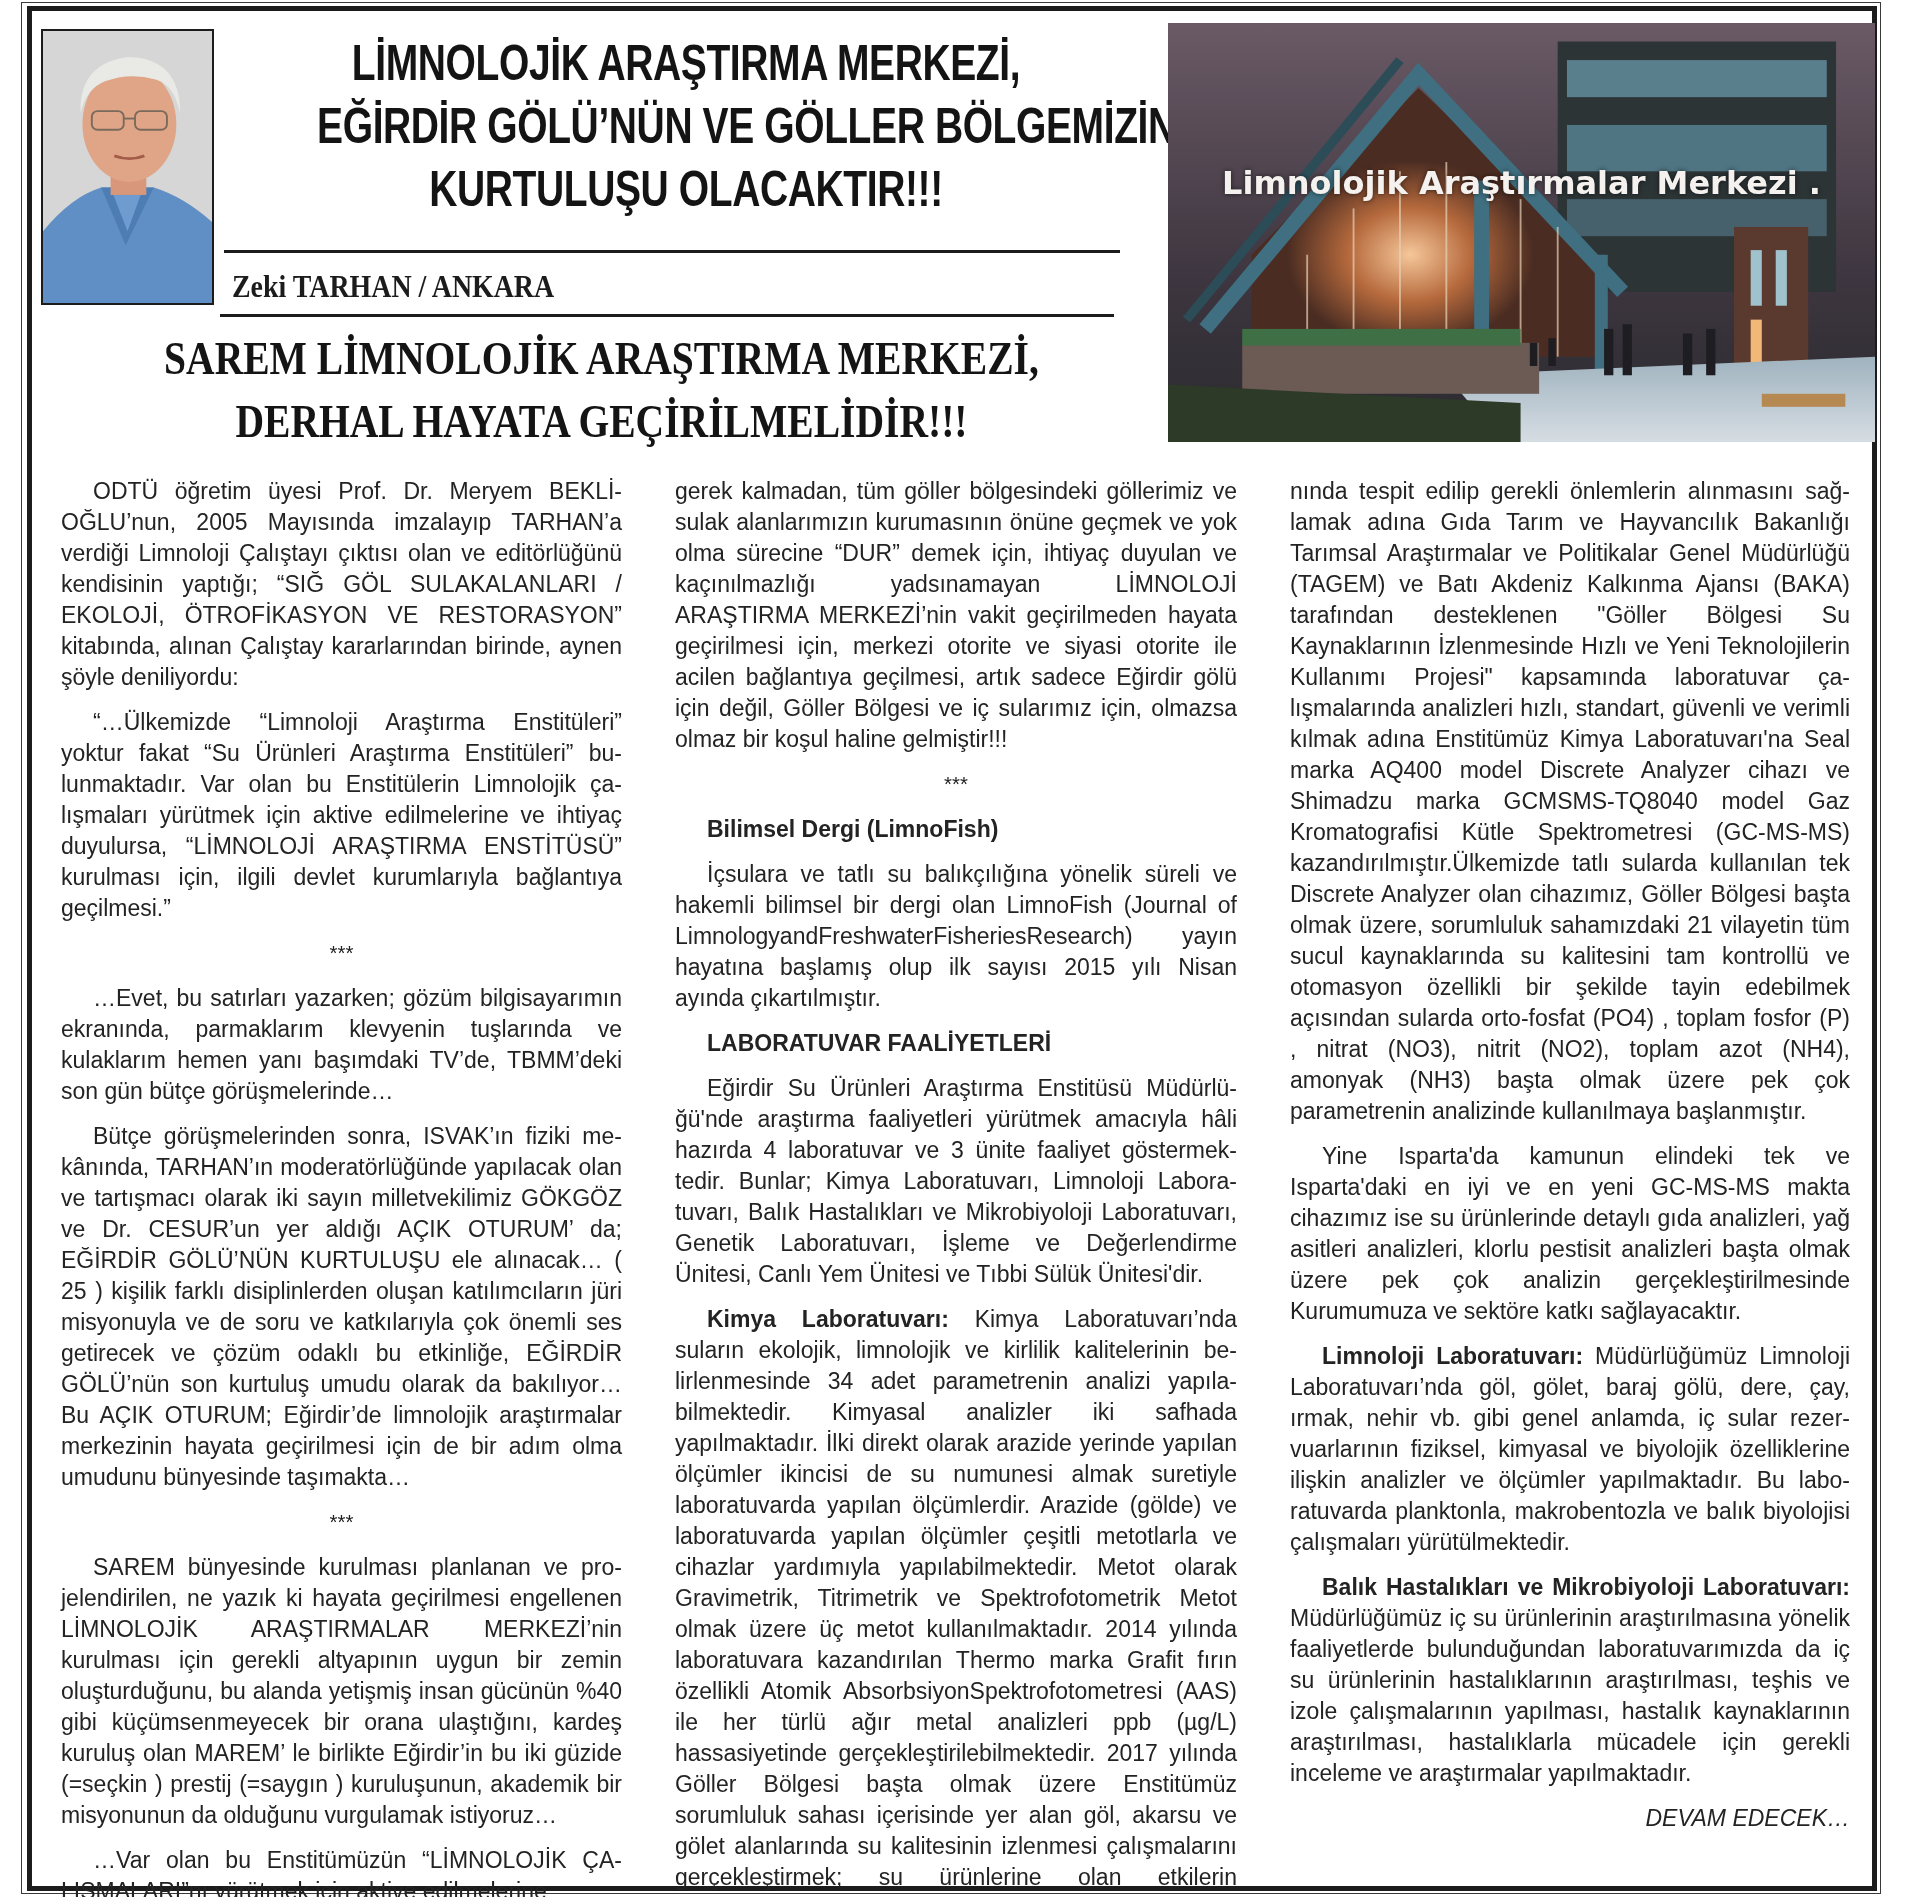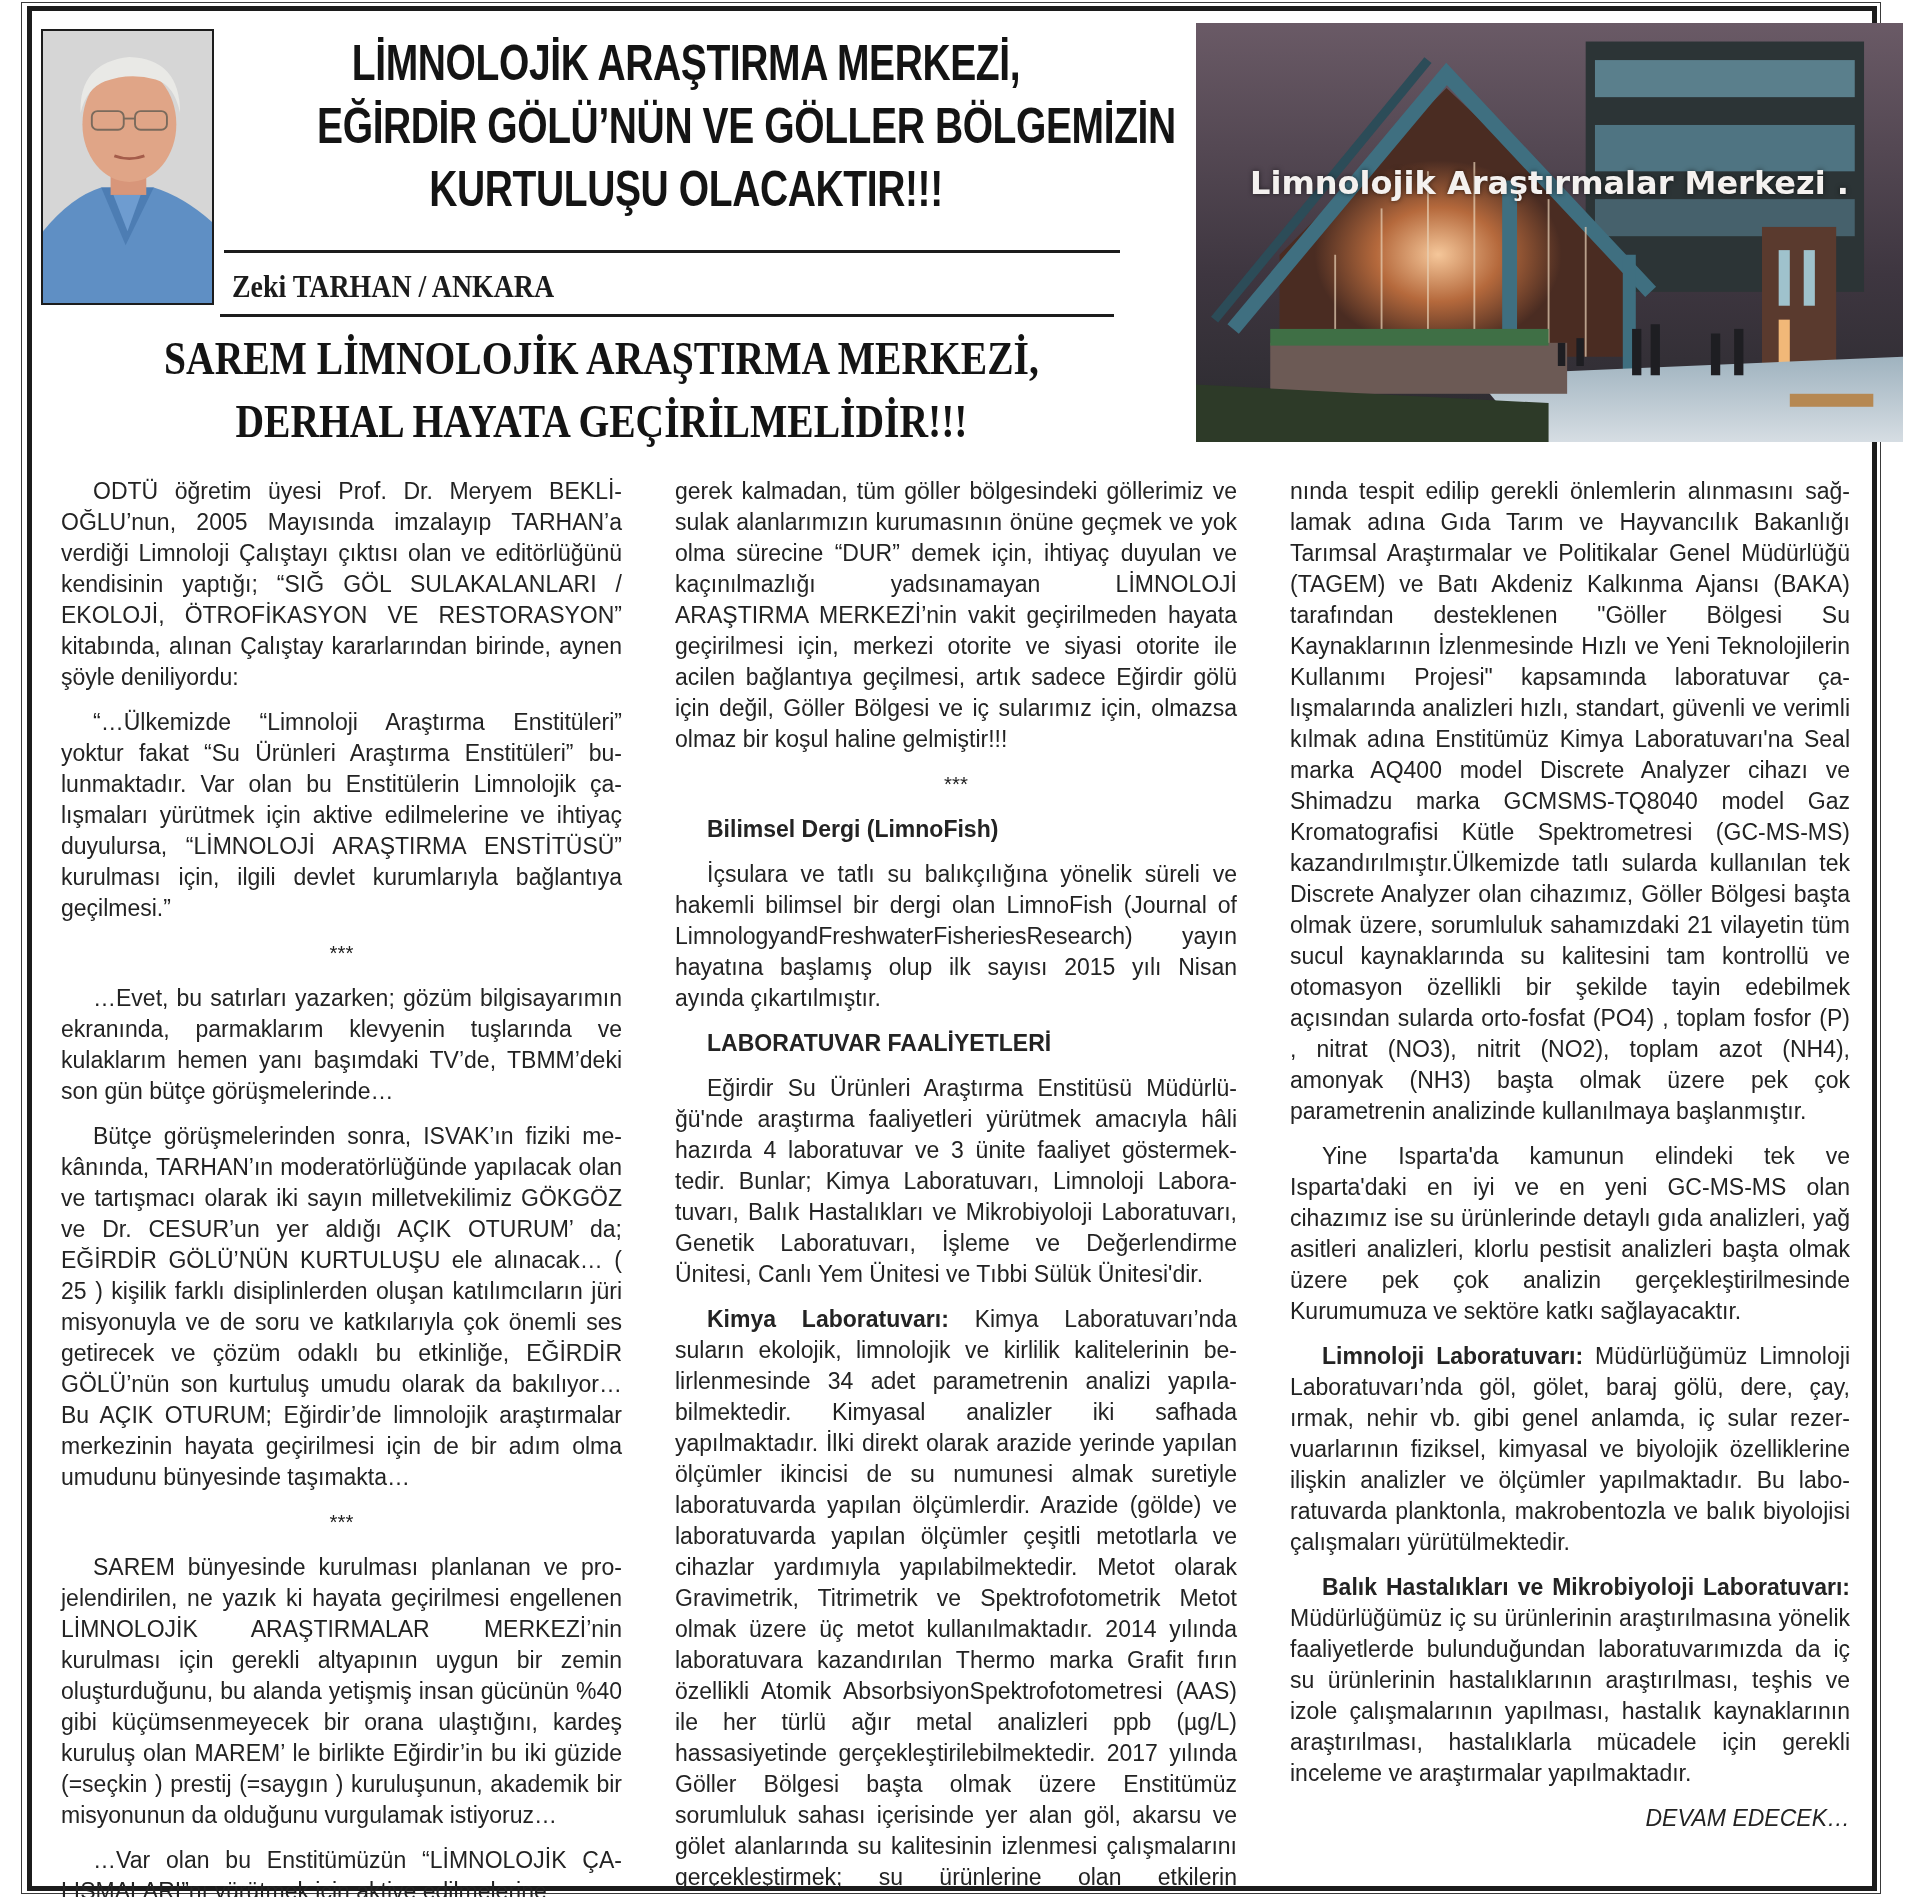--- a/index.html
+++ b/index.html
@@ -21,21 +21,21 @@
   .rule { position: absolute; height: 2.8px; background: #1c1c1c; }
   .rule-1 { left: 224px; top: 250px; width: 896px; }
   .rule-2 { left: 220px; top: 314px; width: 894px; }
 
   .byline { position: absolute; left: 232px; top: 269px; font-family: "Liberation Serif", serif; font-weight: bold; font-size: 31px; color: #1c1c1c; transform: scaleX(0.9); transform-origin: 0 0; white-space: nowrap; }
 
   .main-title { position: absolute; left: 45px; top: 327px; width: 1113px; text-align: center; font-family: "Liberation Serif", serif; font-weight: bold; font-size: 46px; line-height: 63px; color: #141414; }
   .main-title div { white-space: nowrap; transform: scaleX(0.86); }
 
   
-  .hero { position: absolute; left: 1168px; top: 23px; width: 707px; height: 419px; overflow: hidden; background: #3b2e33; margin-left: 28px; }
+  .hero { position: absolute; left: 1168px; top: 23px; width: 707px; height: 419px; overflow: hidden; background: #3b2e33; }
   .hero svg { display: block; width: 100%; height: 100%; }
   .hero-caption { position: absolute; left: 0; top: 141px; width: 100%; text-align: center; font-family: "DejaVu Sans", sans-serif; font-weight: bold; color: #f4f1ef; font-size: 32px; line-height: 39px; text-shadow: 0 0 5.6px rgba(0,0,0,0.6); }
   .hero-caption div { white-space: nowrap; }
 
   
   .col { position: absolute; top: 462px; font-size: 23px; line-height: 31px; color: #232323; text-align: justify; font-family: "Liberation Sans", sans-serif; }
   .col-1 { left: 47px; width: 589px; }
   .col-2 { left: 661px; width: 590px; }
   .col-3 { left: 1276px; width: 588px; }
   .col p { margin: 14px; text-indent: 32px; hyphens: manual; }
@@ -174,18 +174,18 @@
   <p class="stars">***</p>
   <p class="subhead">Bilimsel Dergi (LimnoFish)</p>
   <p>İçsulara ve tatlı su balıkçılığına yönelik süreli ve hakemli bilimsel bir dergi olan LimnoFish (Journal of LimnologyandFreshwaterFisheriesResearch) yayın hayatına başlamış olup ilk sayısı 2015 yılı Nisan ayında çıkartılmıştır.</p>
   <p class="subhead">LABORATUVAR FAALİYETLERİ</p>
   <p>Eğirdir Su Ürünleri Araştırma Enstitüsü Müdürlü­ğü'nde araştırma faaliyetleri yürütmek amacıyla hâli hazırda 4 laboratuvar ve 3 ünite faaliyet göstermek­tedir. Bunlar; Kimya Laboratuvarı, Limnoloji Labora­tuvarı, Balık Hastalıkları ve Mikrobiyoloji Laboratuvarı, Genetik Laboratuvarı, İşleme ve De­ğerlendirme Ünitesi, Canlı Yem Ünitesi ve Tıbbi Sülük Ünitesi'dir.</p>
   <p><span class="lead">Kimya Laboratuvarı:</span><span> Kimya Laboratuvarı’nda suların ekolojik, limnolojik ve kirlilik kalitelerinin be­lirlenmesinde 34 adet parametrenin analizi yapıla­bilmektedir. Kimyasal analizler iki safhada yapılmaktadır. İlki direkt olarak arazide yerinde ya­pılan ölçümler ikincisi de su numunesi almak sure­tiyle laboratuvarda yapılan ölçümlerdir. Arazide (gölde) ve laboratuvarda yapılan ölçümler çeşitli me­totlarla ve cihazlar yardımıyla yapılabilmektedir. Metot olarak Gravimetrik, Titrimetrik ve Spektrofoto­metrik Metot olmak üzere üç metot kullanılmaktadır. 2014 yılında laboratuvara kazandırılan Thermo marka Grafit fırın özellikli Atomik AbsorbsiyonSpekt­rofotometresi (AAS) ile her türlü ağır metal analizleri ppb (µg/L) hassasiyetinde gerçekleştirilebilmektedir. 2017 yılında Göller Bölgesi başta olmak üzere Ens­titümüz sorumluluk sahası içerisinde yer alan göl, akarsu ve gölet alanlarında su kalitesinin izlenmesi çalışmalarını gerçekleştirmek; su ürünlerine olan et­kilerin belirlenerek olası çevresel etkilerin zama­</span></p>
 </div>
 
 <div class="col col-3">
   <p class="noindent">nında tespit edilip gerekli önlemlerin alınmasını sağ­lamak adına Gıda Tarım ve Hayvancılık Bakanlığı Tarımsal Araştırmalar ve Politikalar Genel Müdür­lüğü (TAGEM) ve Batı Akdeniz Kalkınma Ajansı (BAKA) tarafından desteklenen "Göller Bölgesi Su Kaynaklarının İzlenmesinde Hızlı ve Yeni Teknoloji­lerin Kullanımı Projesi" kapsamında laboratuvar ça­lışmalarında analizleri hızlı, standart, güvenli ve verimli kılmak adına Enstitümüz Kimya Laboratuva­rı'na Seal marka AQ400 model Discrete Analyzer ci­hazı ve Shimadzu marka GCMSMS-TQ8040 model Gaz Kromatografisi Kütle Spektrometresi (GC-MS-MS) kazandırılmıştır.Ülkemizde tatlı sularda kullanı­lan tek Discrete Analyzer olan cihazımız, Göller Bölgesi başta olmak üzere, sorumluluk sahamızdaki 21 vilayetin tüm sucul kaynaklarında su kalitesini tam kontrollü ve otomasyon özellikli bir şekilde tayin edebilmek açısından sularda orto-fosfat (PO4) , top­lam fosfor (P) , nitrat (NO3), nitrit (NO2), toplam azot (NH4), amonyak (NH3) başta olmak üzere pek çok parametrenin analizinde kullanılmaya başlanmıştır.</p>
-  <p>Yine Isparta'da kamunun elindeki tek ve Isparta'daki en iyi ve en yeni GC-MS-MS olan cihazımız ise su ürünlerinde detaylı gıda analizleri,  yağ asitleri ana­lizleri,  klorlu pestisit analizleri başta olmak üzere pek çok analizin gerçekleştirilmesinde Kurumumuza ve sektöre katkı sağlayacaktır.</p>
+  <p>Yine Isparta'da kamunun elindeki tek ve Isparta'daki en iyi ve en yeni GC-MS-MS makta cihazımız ise su ürünlerinde detaylı gıda analizleri,  yağ asitleri ana­lizleri,  klorlu pestisit analizleri başta olmak üzere pek çok analizin gerçekleştirilmesinde Kurumumuza ve sektöre katkı sağlayacaktır.</p>
   <p><span class="lead">Limnoloji Laboratuvarı:</span><span> Müdürlüğümüz Limno­loji Laboratuvarı’nda göl, gölet, baraj gölü, dere, çay, ırmak, nehir vb. gibi genel anlamda, iç sular rezer­vuarlarının fiziksel, kimyasal ve biyolojik özelliklerine ilişkin analizler ve ölçümler yapılmaktadır. Bu labo­ratuvarda planktonla, makrobentozla ve balık biyo­lojisi çalışmaları yürütülmektedir.</span></p>
   <p><span class="lead">Balık Hastalıkları ve Mikrobiyoloji Laboratu­varı:</span><span> Müdürlüğümüz iç su ürünlerinin araştırılmasına yönelik faaliyetlerde bulunduğundan laboratuvarı­mızda da iç su ürünlerinin hastalıklarının araştırıl­ması, teşhis ve izole çalışmalarının yapılması, hastalık kaynaklarının araştırılması, hastalıklarla mücadele için gerekli inceleme ve araştırmalar ya­pılmaktadır.</span></p>
   <p class="signoff">DEVAM EDECEK…</p>
 </div>
 
 
 </body></html>

